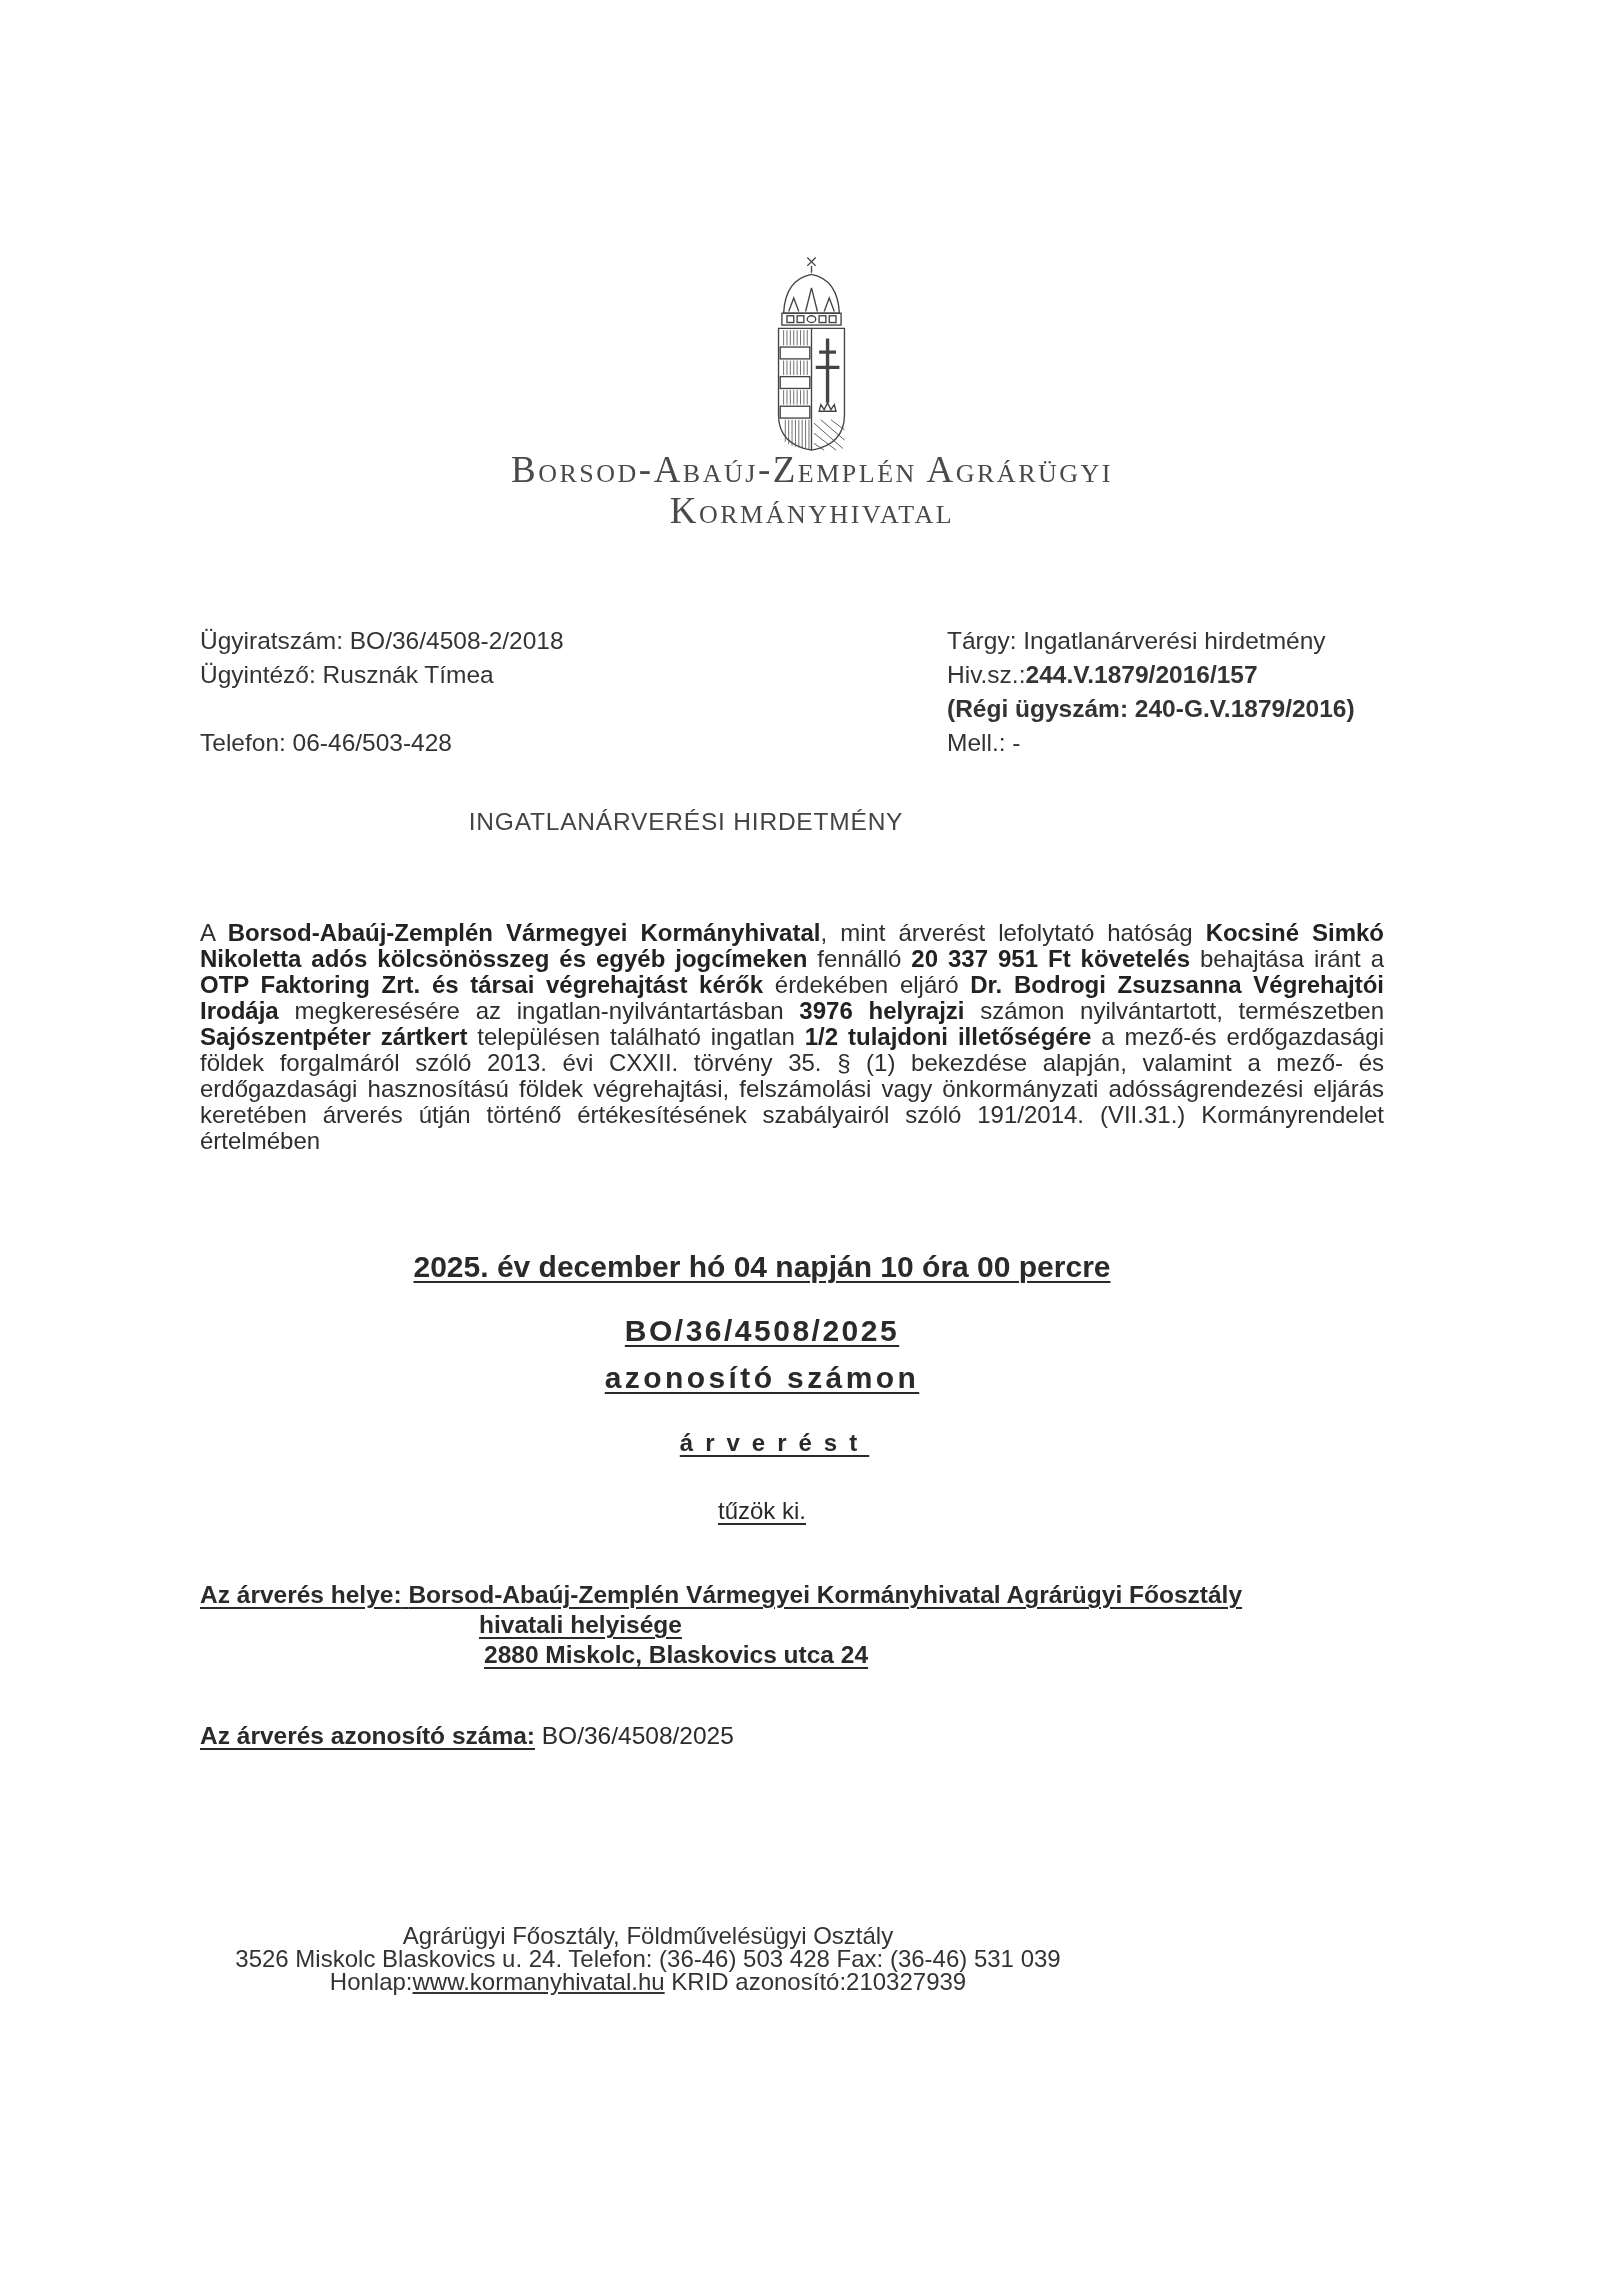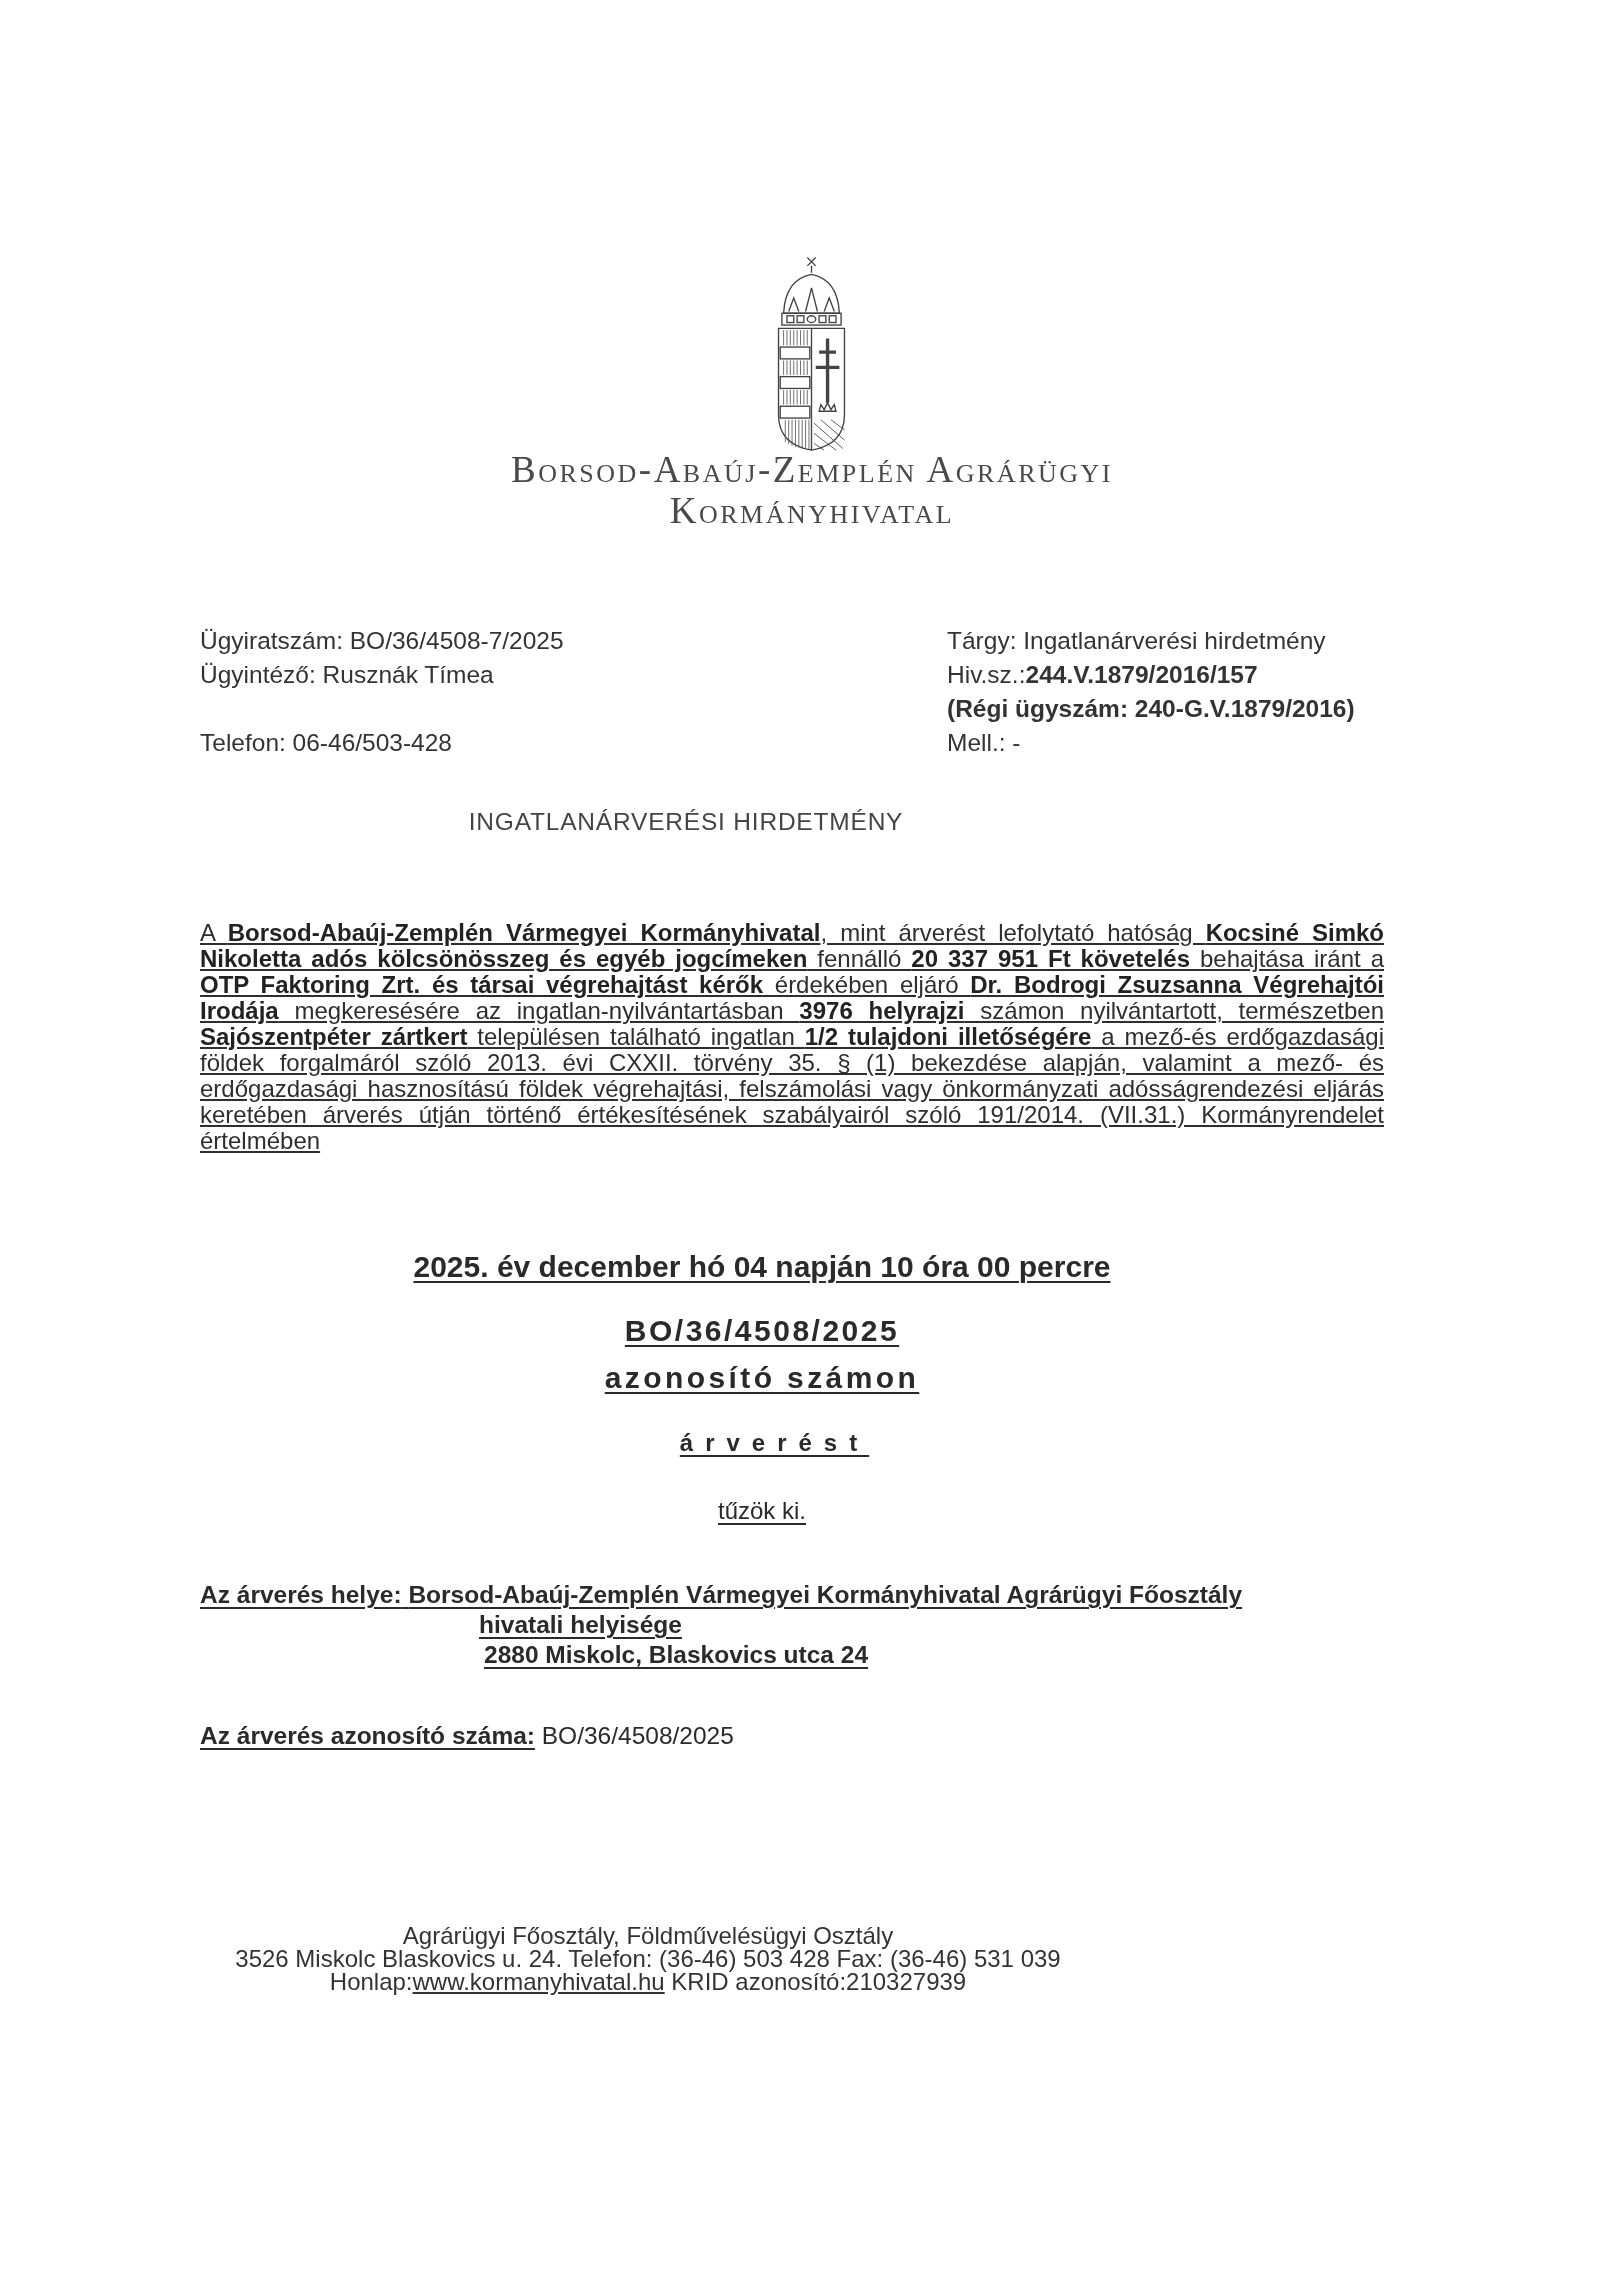--- a/index.html
+++ b/index.html
@@ -9,21 +9,21 @@
   .crest { left:765px; top:254px; width:93px; height:203px; }
   .org { left:0; width:1624px; text-align:center; font-family:"Liberation Serif", serif;
          font-size:37px; letter-spacing:2.5px; color:#4a4a4a; font-variant:small-caps; }
   .org1 { top:448px; }
   .org2 { top:489px; }
   .meta { font-size:24.5px; line-height:34px; color:#333; }
   .meta-left { left:200px; top:624px; }
   .meta-right { left:947px; top:624px; }
   .title { left:0; width:1372px; top:808px; text-align:center; font-size:24.5px; letter-spacing:0.8px; color:#444; }
   .para { left:200px; top:920px; width:1184px; font-size:24px; line-height:26px;
-          text-align:justify; color:#2e2e2e;text-decoration:underline; }
+          text-align:justify; color:#2e2e2e; }
   .para b { font-weight:bold; color:#222; }
   .center { left:0; width:1524px; text-align:center; font-weight:bold; color:#2a2a2a; }
   .u { text-decoration:underline; text-underline-offset:4.2px; text-decoration-thickness:1.7px; }
   .date-line { top:1250px; font-size:30px; }
   .id-line { top:1314px; font-size:30px; letter-spacing:2.5px; }
   .az-line { top:1361px; font-size:30px; letter-spacing:3.4px; }
   .arveres { top:1429px; font-size:24px; letter-spacing:12px; }
   .tuzok { top:1497px; font-size:24px; font-weight:normal; }
   .place { left:200px; top:1580px; font-size:24.5px; font-weight:bold; color:#2a2a2a; line-height:30px; }
   .place .l2, .place .l3 { padding-left:279px; }
@@ -64,21 +64,21 @@
     <path d="M64 186 L66 178 L70 184 L74 176 L78 184 L82 178 L84 186 Z"></path>
 
     <path d="M58 200 L92 230 M58 212 L84 232 M58 224 L70 232 M66 196 L94 220 M78 196 L94 208" stroke-width="1"></path>
   </g>
 </svg>
 
 <div class="abs org org1">Borsod-Abaúj-Zemplén Agrárügyi</div>
 <div class="abs org org2">Kormányhivatal</div>
 
 <div class="abs meta meta-left">
-  <div>Ügyiratszám: BO/36/4508-7/2025</div>
+  <div>Ügyiratszám: BO/36/4508-2/2018</div>
   <div>Ügyintéző: Rusznák Tímea</div>
   <div style="height:34px"></div>
   <div>Telefon: 06-46/503-428</div>
 </div>
 
 <div class="abs meta meta-right">
   <div>Tárgy: Ingatlanárverési hirdetmény</div>
   <div><span>Hiv.sz.:</span><b>244.V.1879/2016/157</b></div>
   <div style="font-weight:bold">(Régi ügyszám: 240-G.V.1879/2016)</div>
   <div>Mell.: -</div>

